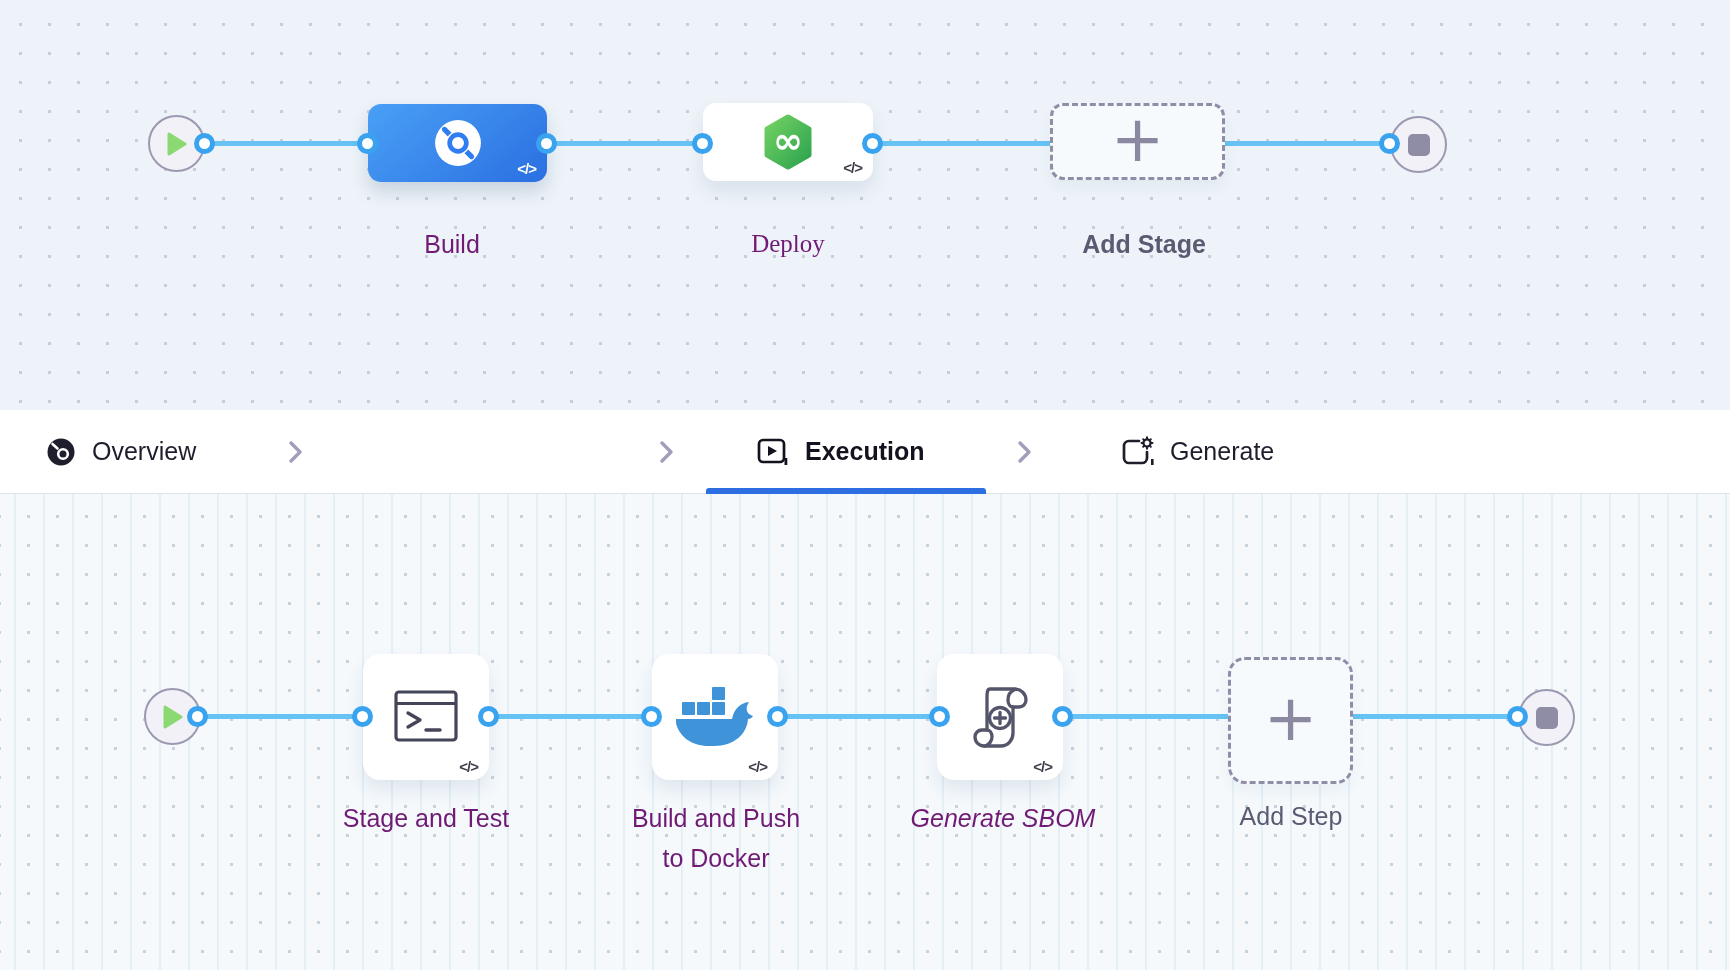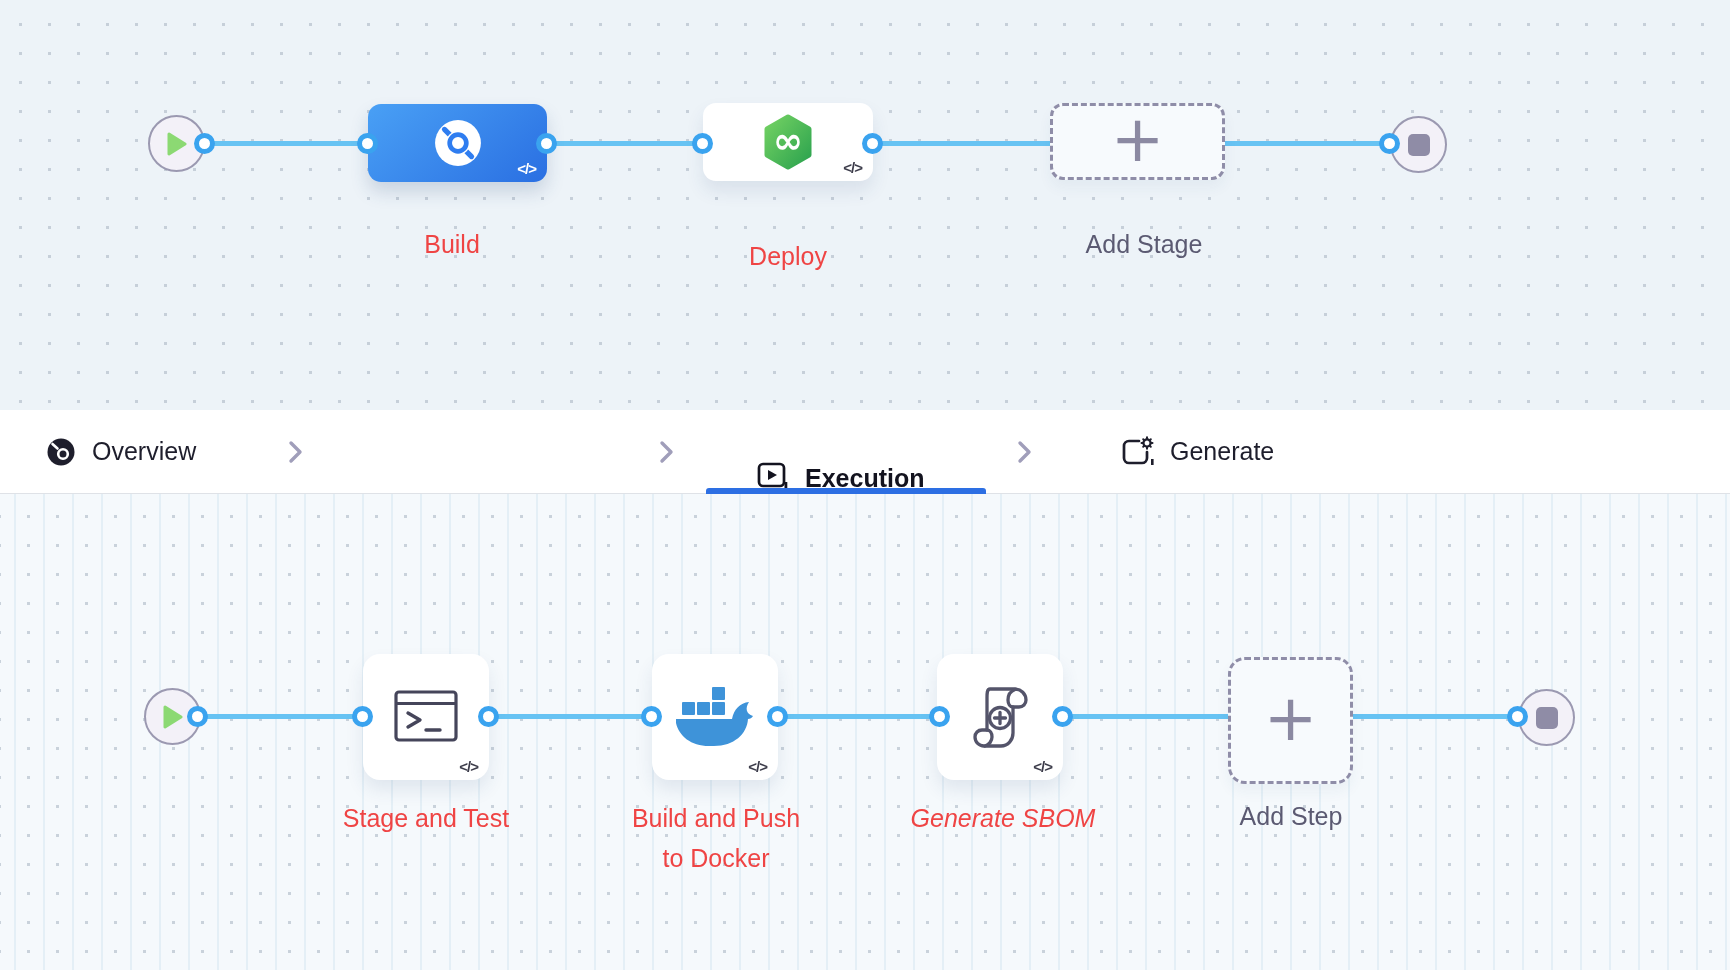--- a/index.html
+++ b/index.html
@@ -45,21 +45,21 @@
     display:flex;align-items:center;justify-content:center;}
   .code-badge{position:absolute;right:11px;bottom:6px;font-size:15px;font-weight:700;
     letter-spacing:-1px;line-height:1;}
   .code-badge.on-blue{color:#ffffff;}
   .code-badge.on-white{color:#3d3d4b;}
   .plus-glyph{font-size:64px;font-weight:400;color:#8b89a2;line-height:1;
     font-family:"DejaVu Sans",sans-serif;margin-top:-6px;}
 
   
   .node-label{position:absolute;transform:translateX(-50%);text-align:center;
-    font-size:25px;color:#ef4444;line-height:40px;white-space:nowrap;z-index:2;}
+    font-size:25px;color:#701a75;line-height:40px;white-space:nowrap;z-index:2;}
   .node-label.wrap{white-space:normal;width:190px;}
   .node-label.muted{color:#5b5a72;}
 
   
   .tabbar{position:absolute;left:0;top:410px;width:1730px;height:84px;background:#ffffff;
     border-bottom:1px solid #dfe2e7;box-sizing:border-box;z-index:5;}
   .tab{position:absolute;top:0;height:83px;display:flex;align-items:center;gap:14px;
     font-size:25px;color:#1e1e2c;cursor:pointer;}
   .tab.active{font-weight:700;color:#13131f;}
   .tab-chevron{position:absolute;top:0;height:83px;display:flex;align-items:center;}
@@ -122,22 +122,22 @@
   </div>
 
   <div class="port" style="left:194px;top:133px;"></div>
   <div class="port" style="left:357px;top:133px;"></div>
   <div class="port" style="left:536px;top:133px;"></div>
   <div class="port" style="left:692px;top:133px;"></div>
   <div class="port" style="left:862px;top:133px;"></div>
   <div class="port" style="left:1379px;top:133px;"></div>
 
   <div class="node-label" style="left:452px;top:224px;">Build</div>
-  <div class="node-label" style="left:788px;top:236px;">Deploy</div>
-  <div class="node-label muted" style="left:1144px;top:224px;">Add Stage</div>
+  <div class="node-label" style="left:788px;top:224px;font-family:Liberation Serif, serif;">Deploy</div>
+  <div class="node-label muted" style="left:1144px;top:224px;font-weight:bold;">Add Stage</div>
 
   <div class="tabbar">
 
     <div class="tab" style="left:44px;justify-content:center;">
       <svg width="34" height="34" viewBox="0 0 34 34">
         <circle cx="17" cy="17" r="13.5" fill="#1e1e2c"></circle>
         <line x1="8.5" y1="9" x2="13.5" y2="13.5" stroke="#ffffff" stroke-width="2.6" stroke-linecap="round"></line>
         <circle cx="19" cy="19" r="4.8" fill="none" stroke="#ffffff" stroke-width="2.6"></circle>
       </svg>
       <span>Overview</span>
@@ -149,21 +149,21 @@
       </svg>
     </div>
 
 
     <div class="tab-chevron" style="left:658px;">
       <svg width="18" height="28" viewBox="0 0 18 28">
         <path d="M4,5 L13,14 L4,23" fill="none" stroke="#a09eba" stroke-width="3.4" stroke-linecap="round" stroke-linejoin="round"></path>
       </svg>
     </div>
 
-    <div class="tab active" style="left:755px;align-items:flex-end;">
+    <div class="tab active" style="left:755px;">
       <svg width="36" height="34" viewBox="0 0 36 34">
         <rect x="4" y="5" width="25" height="22" rx="4" fill="none" stroke="#13131f" stroke-width="2.7"></rect>
         <polygon points="13,11 22,16 13,21" fill="#13131f"></polygon>
         <rect x="29.5" y="23" width="2.8" height="7" fill="#13131f"></rect>
       </svg>
       <span>Execution</span>
     </div>
 
     <div class="tab-chevron" style="left:1016px;">
       <svg width="18" height="28" viewBox="0 0 18 28">

